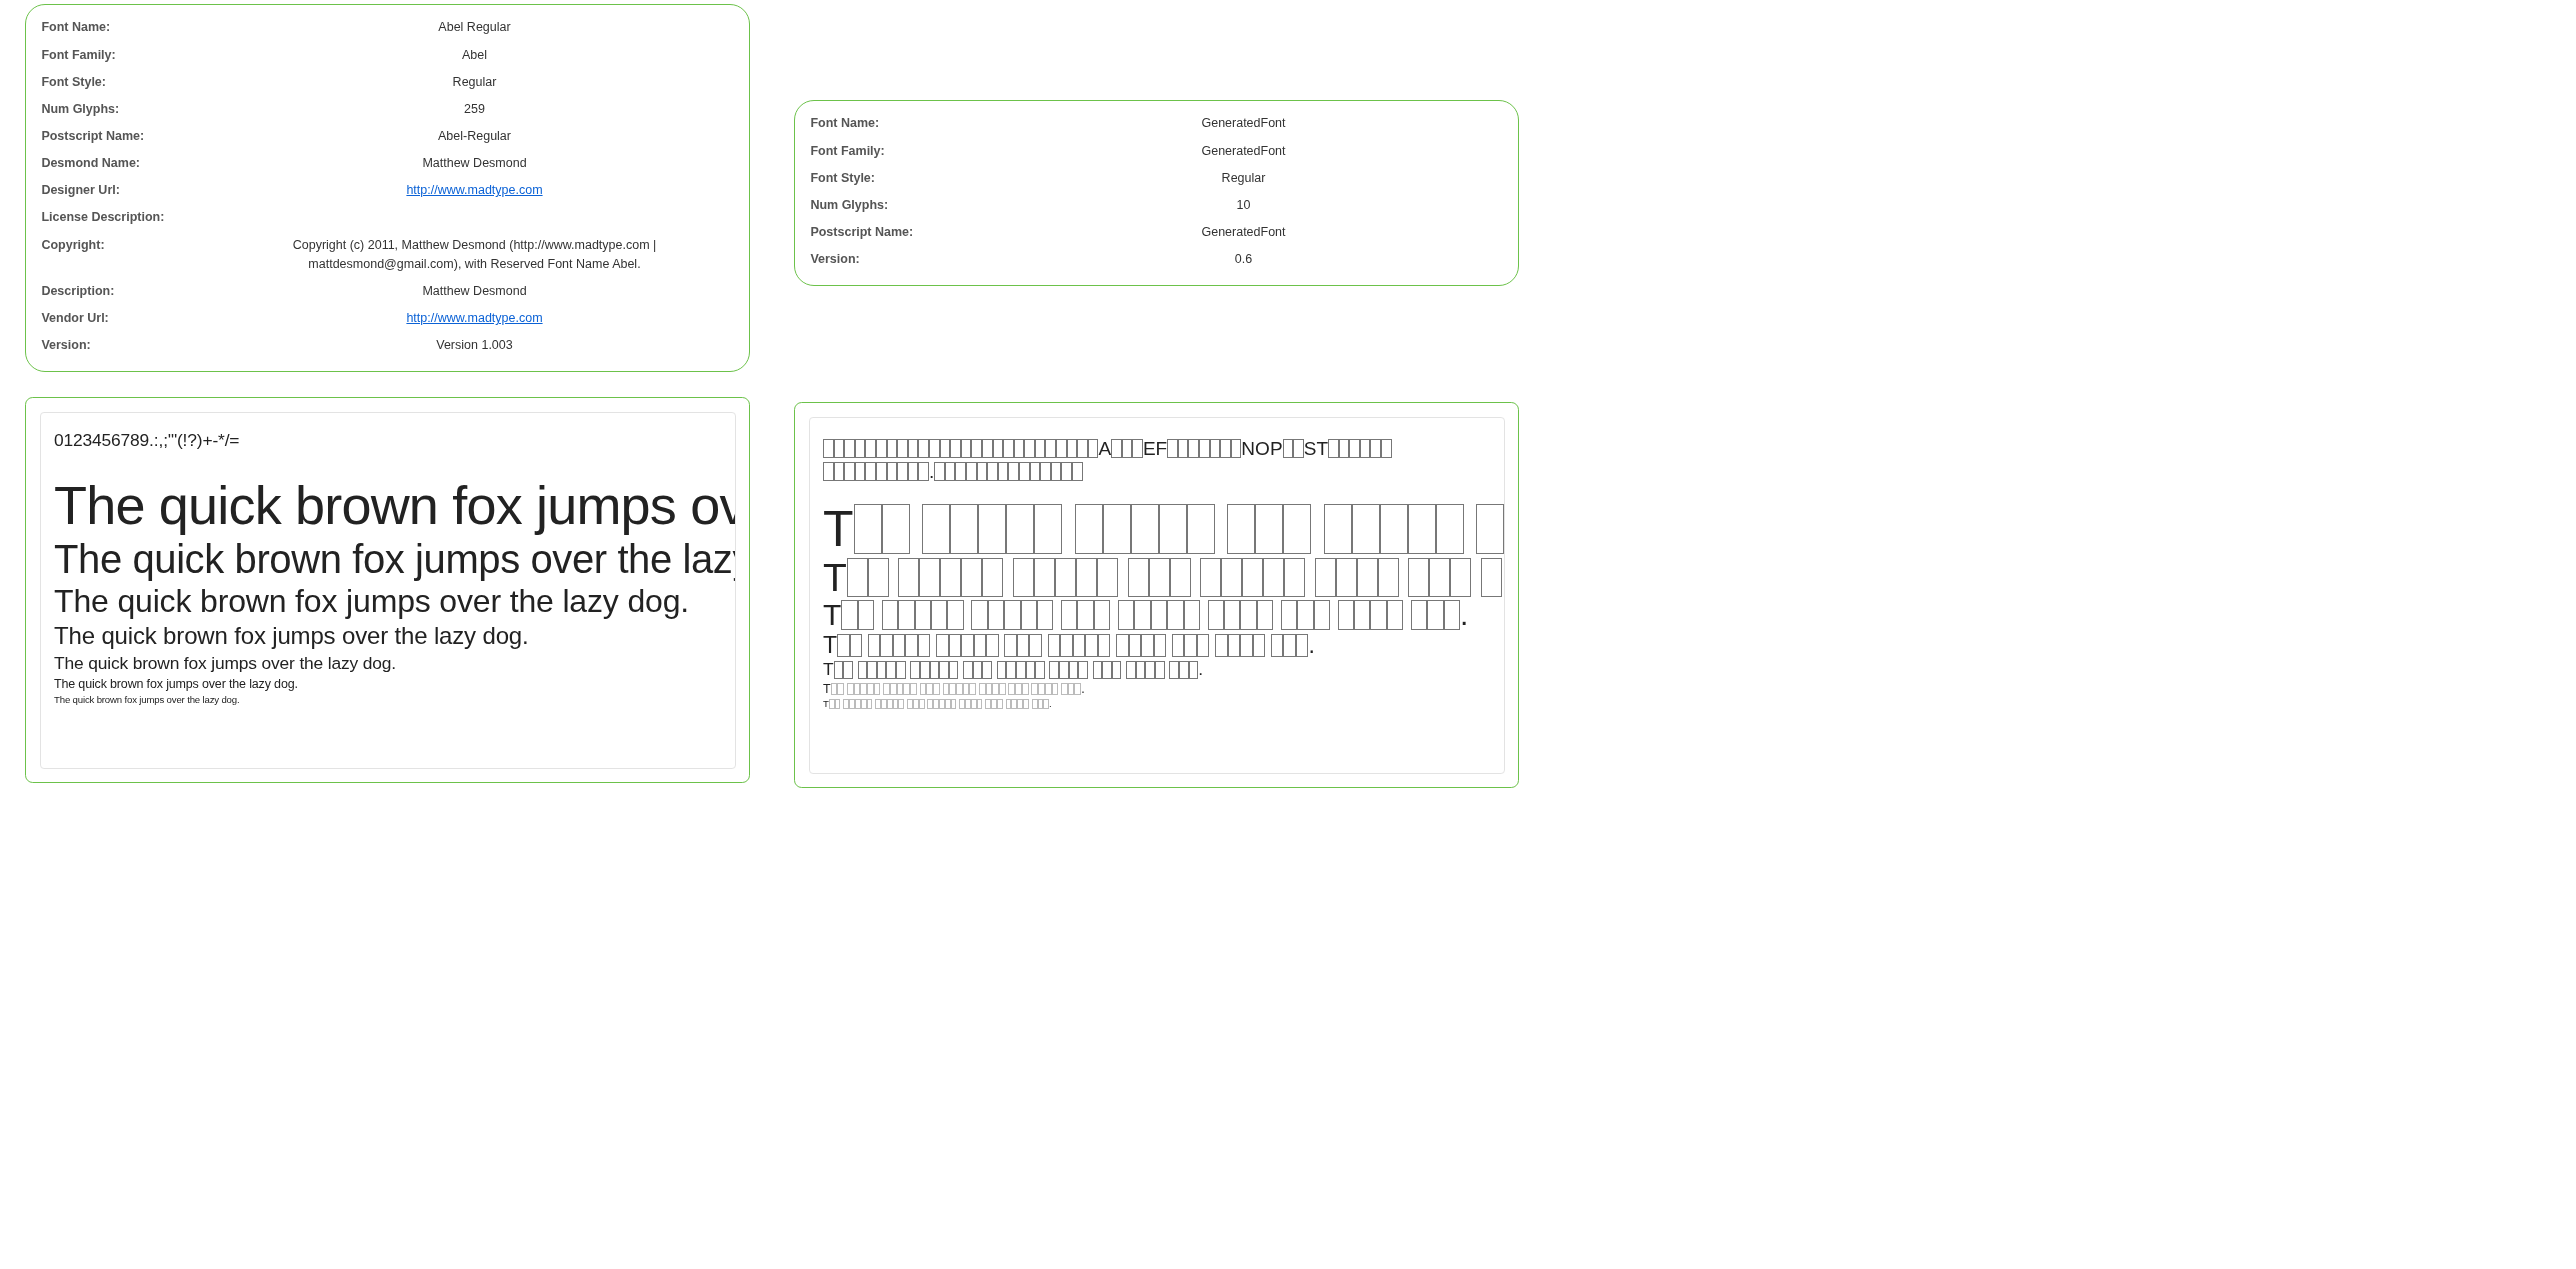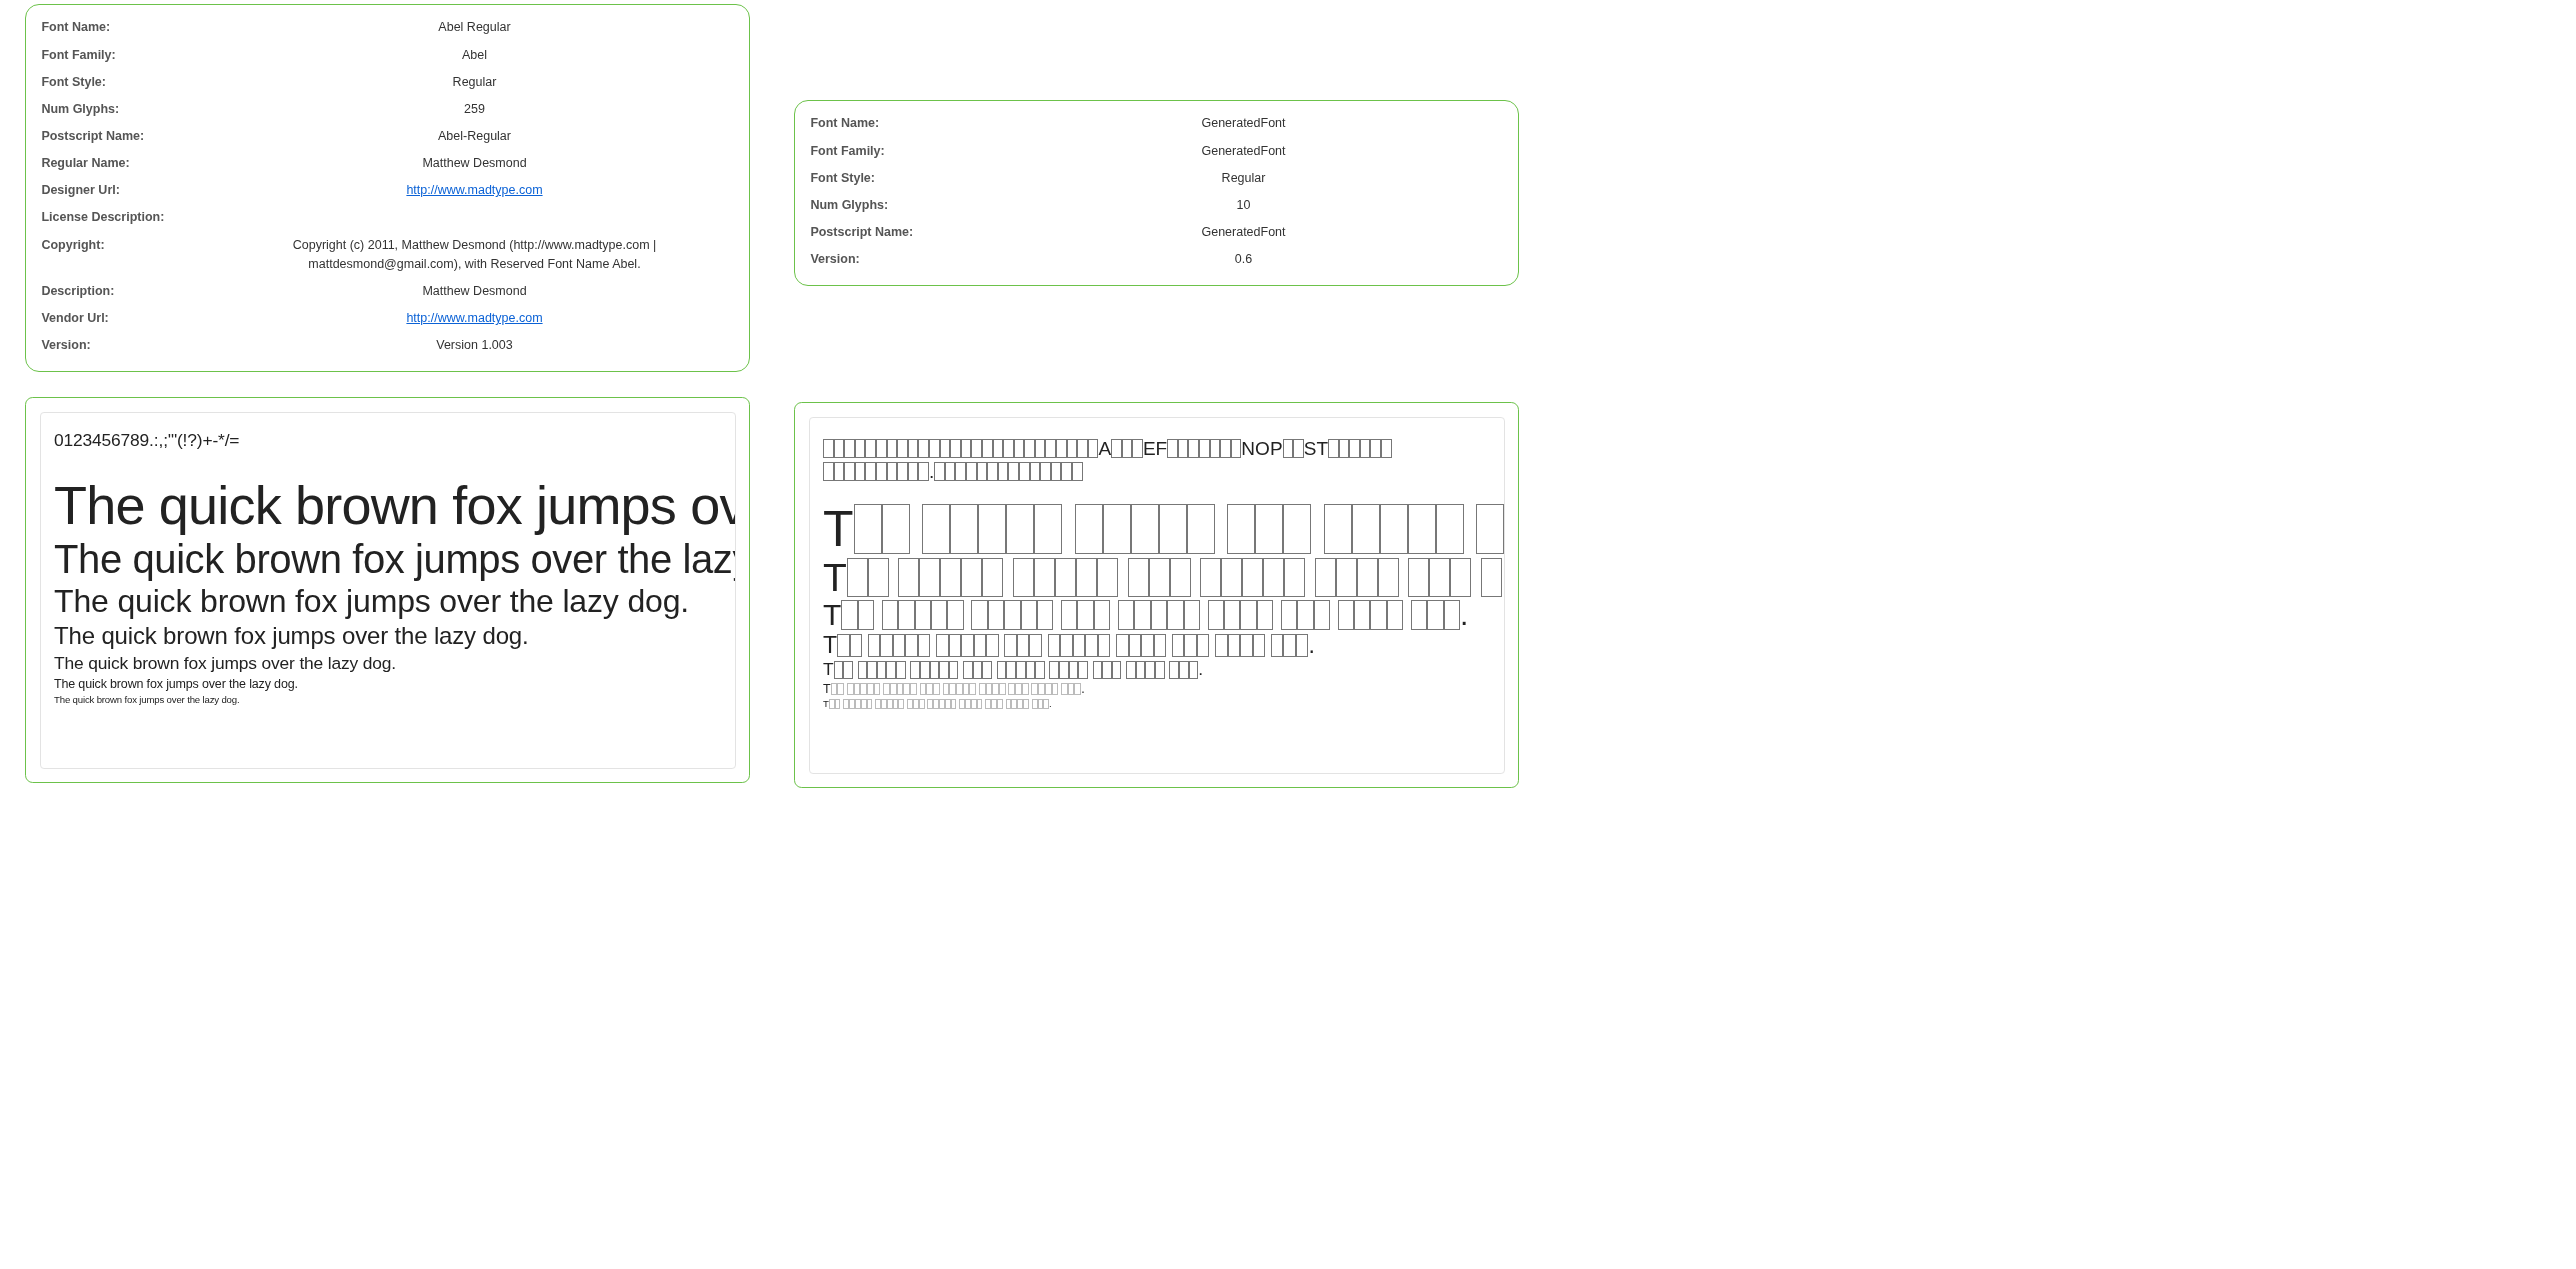--- a/index.html
+++ b/index.html
@@ -24,21 +24,21 @@
     width: 725px;
     flex: 0 0 725px;
     display: flex;
     flex-direction: column;
   }
   .col-right {
     padding-top: 96px;
   }
   .card {
     border: 1px solid #6cc24a;
-    border-radius: 14px;
+    border-radius: 20px;
     padding: 9.6px 15.4px 11.6px 15.4px;
     box-sizing: border-box;
   }
   .meta-row {
     display: flex;
     flex-direction: row;
     align-items: flex-start;
     padding: 3.9px 0 3.9px 0;
     font-size: 12.5px;
     line-height: 1.55;
@@ -126,21 +126,21 @@
       </div>
       <div class="meta-row">
         <div class="meta-label">Num Glyphs:</div>
         <div class="meta-value">259</div>
       </div>
       <div class="meta-row">
         <div class="meta-label">Postscript Name:</div>
         <div class="meta-value">Abel-Regular</div>
       </div>
       <div class="meta-row">
-        <div class="meta-label">Regular Name:</div>
+        <div class="meta-label">Desmond Name:</div>
         <div class="meta-value">Matthew Desmond</div>
       </div>
       <div class="meta-row">
         <div class="meta-label">Designer Url:</div>
         <div class="meta-value"><a href="#" class="link">http://www.madtype.com</a></div>
       </div>
       <div class="meta-row">
         <div class="meta-label">License Description:</div>
       </div>
       <div class="meta-row">

